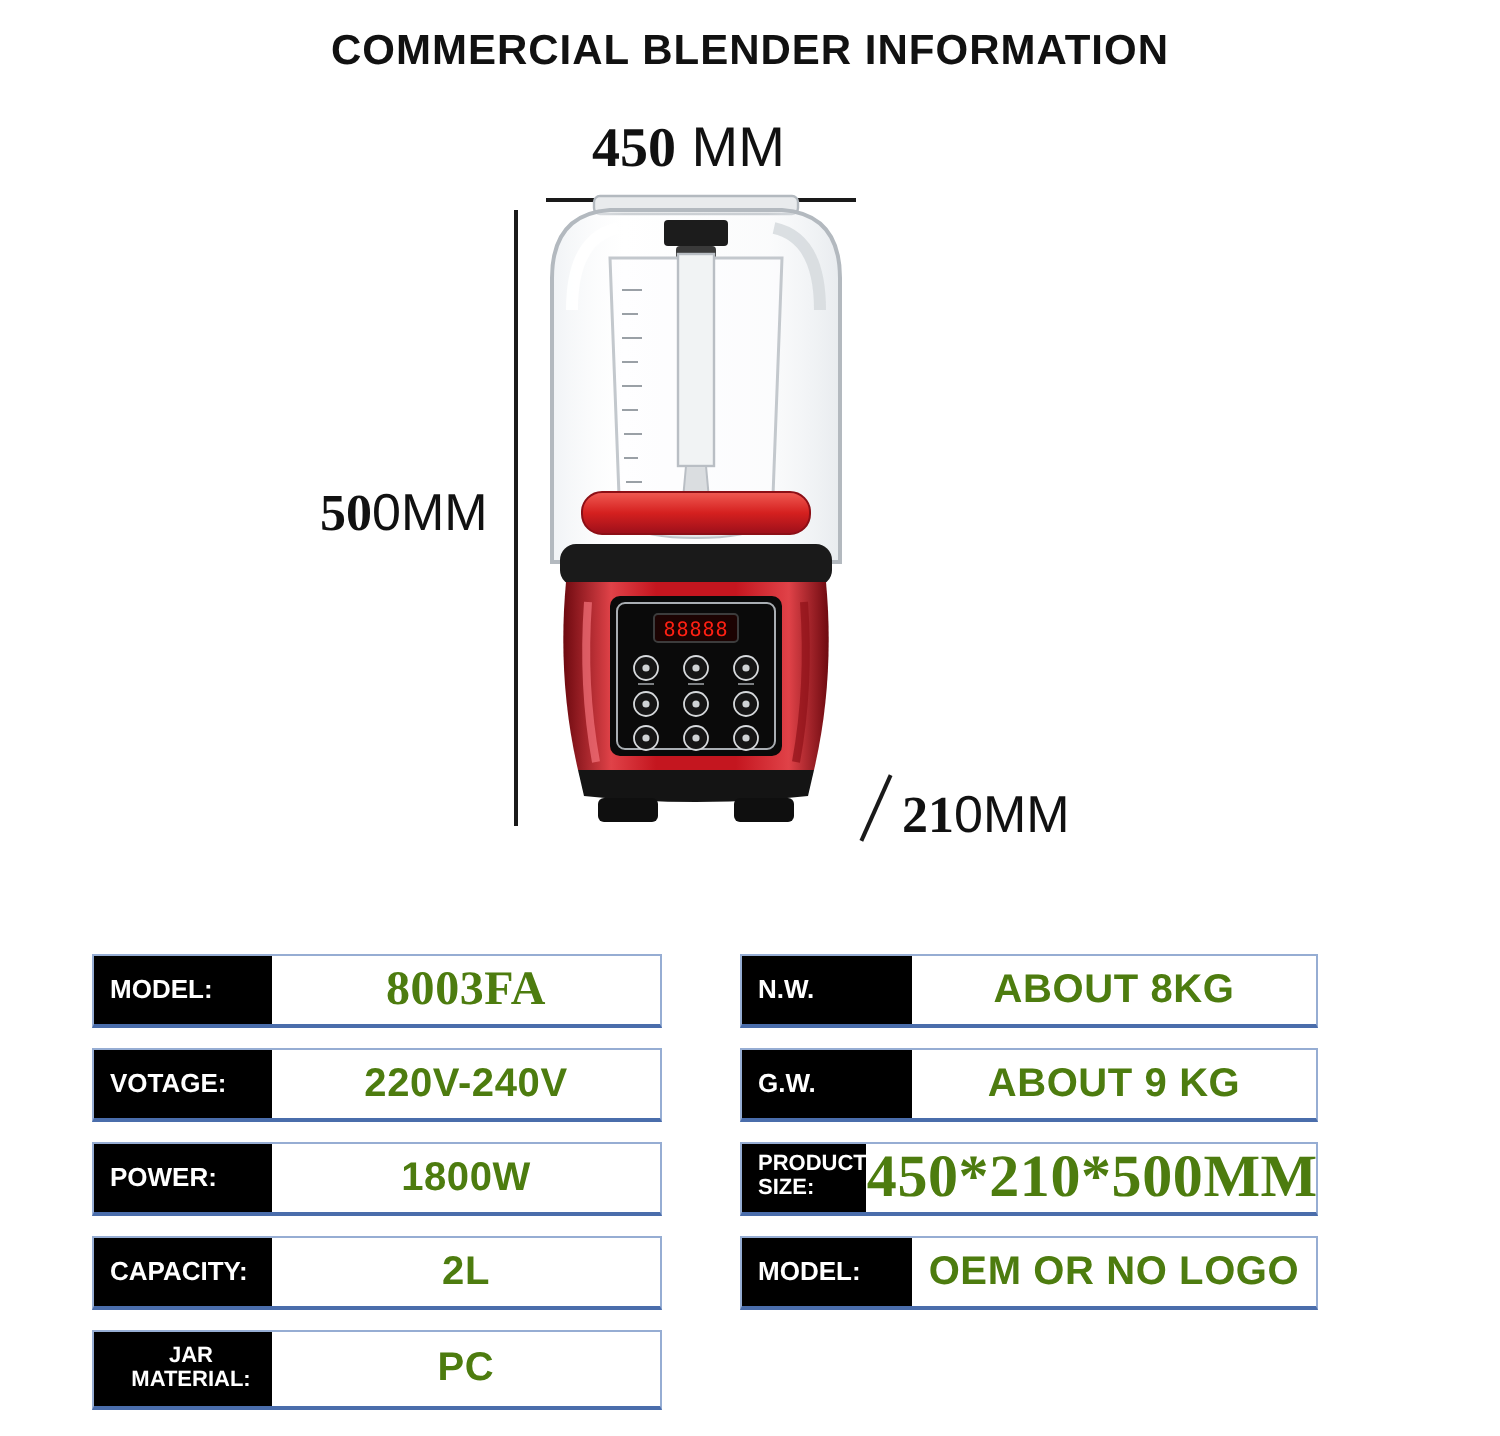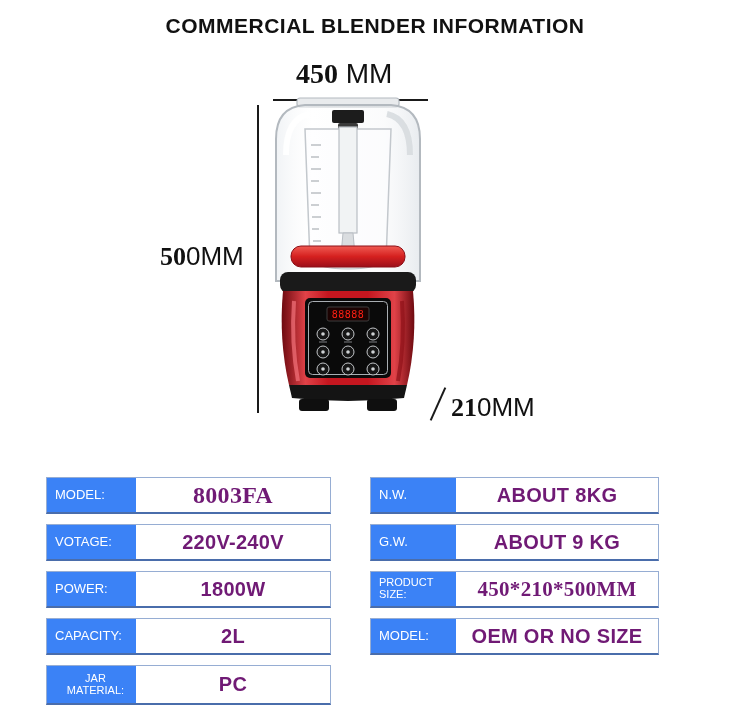--- a/index.html
+++ b/index.html
@@ -36,33 +36,33 @@
   
   .spec-col{position:absolute;top:477px;}
   .spec-col-left{left:46px;width:285px;}
   .spec-col-right{left:370px;width:289px;}
   .spec-row{
     box-sizing:border-box;display:flex;height:37px;margin-bottom:10px;
     background:#ffffff;border:1px solid #96add3;border-bottom:2px solid #4a6dab;
   }
   .spec-row.tall{height:40px;text-align:center;}
   .spec-label{
-    background:#3b82f6;color:#ffffff;font-weight:normal;font-size:13px;
+    background:#000000;color:#ffffff;font-weight:bold;font-size:13px;
     display:flex;align-items:center;padding-left:8px;box-sizing:border-box;
     line-height:1.05;
   }
   .spec-col-left .spec-label{width:89px;}
   .spec-col-right .spec-label{width:85px;}
   .spec-label.small{font-size:11px;}
   .spec-value{
     flex:1;display:flex;align-items:center;justify-content:center;
-    font-weight:bold;font-size:20px;color:#701a75;letter-spacing:0.3px;
+    font-weight:bold;font-size:20px;color:#4d7c0f;letter-spacing:0.3px;
   }
   .spec-value.serif{
-    font-family:"Liberation Serif","DejaVu Serif",serif;font-size:21px;
+    font-family:"Liberation Serif","DejaVu Serif",serif;font-size:30px;
   }
   .spec-value.model{font-size:24px;}
   
   .product-svg{position:absolute;left:253px;top:95px;}
 </style>
 </head>
 <body>
 
 <div class="stage">
 
@@ -212,17 +212,17 @@
     <div class="spec-row">
       <div class="spec-label">G.W.</div>
       <div class="spec-value">ABOUT 9 KG</div>
     </div>
     <div class="spec-row">
       <div class="spec-label small">PRODUCT SIZE:</div>
       <div class="spec-value serif">450*210*500MM</div>
     </div>
     <div class="spec-row">
       <div class="spec-label">MODEL:</div>
-      <div class="spec-value">OEM OR NO SIZE</div>
+      <div class="spec-value">OEM OR NO LOGO</div>
     </div>
   </div>
 
 </div>
 
 </body></html>

